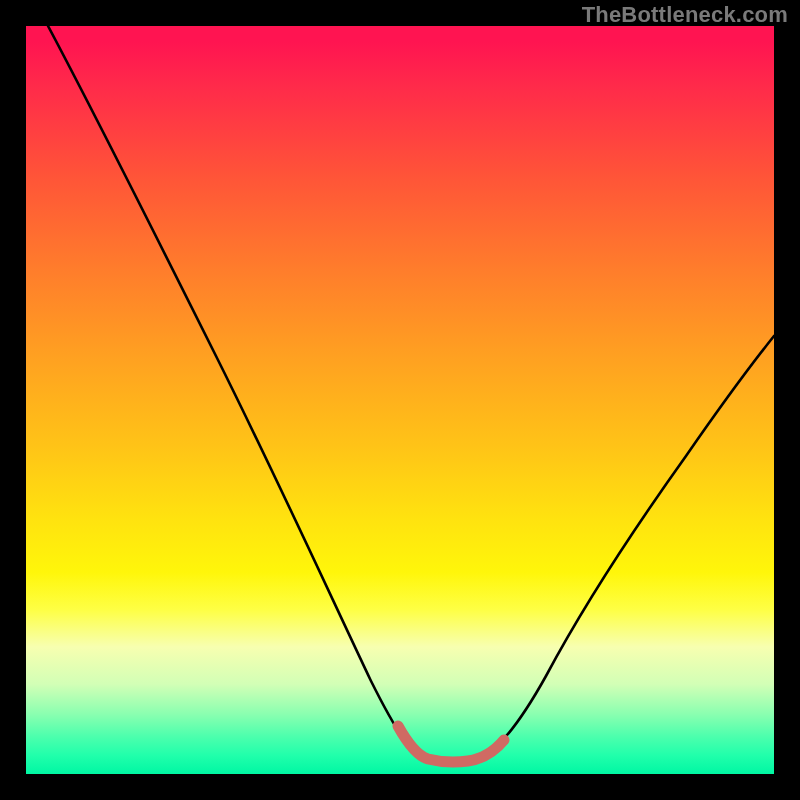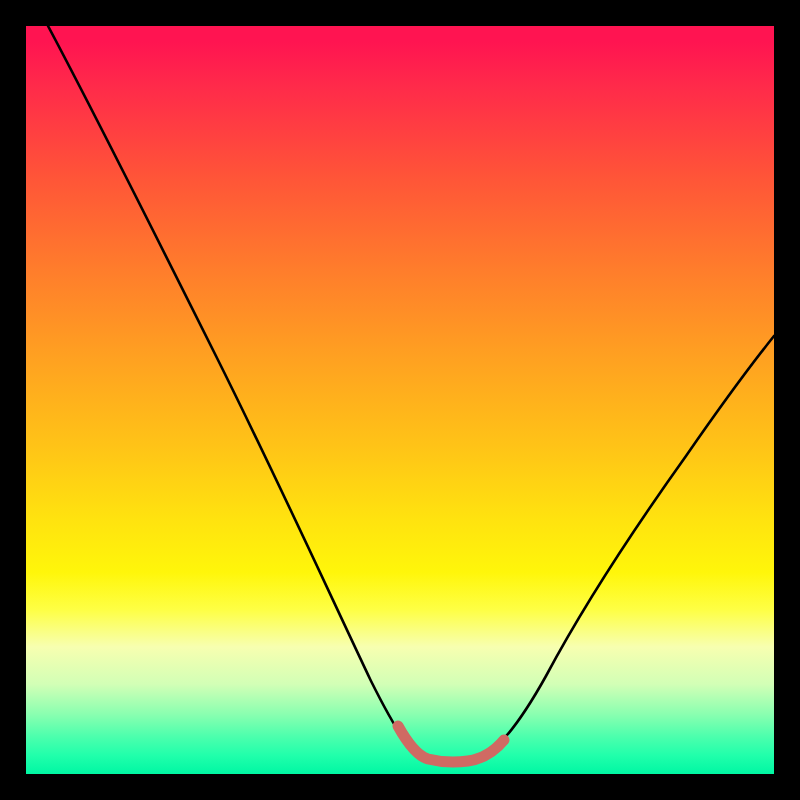--- a/index.html
+++ b/index.html
@@ -66,20 +66,21 @@
     width: 100%;
     height: 100%;
     overflow: visible;
   }
 </style>
 </head>
 <body>
 
 <div class="frame">
 
+  <div class="watermark">TheBottleneck.com</div>
 
   <div class="plot">
     <div class="gradient"></div>
 
     <svg class="curve" viewBox="0 0 748 748" preserveAspectRatio="none">
       <path d="M 22 0
                C 70 90, 130 210, 190 330
                C 250 450, 300 560, 345 655
                C 370 705, 385 728, 400 733
                L 400 733

